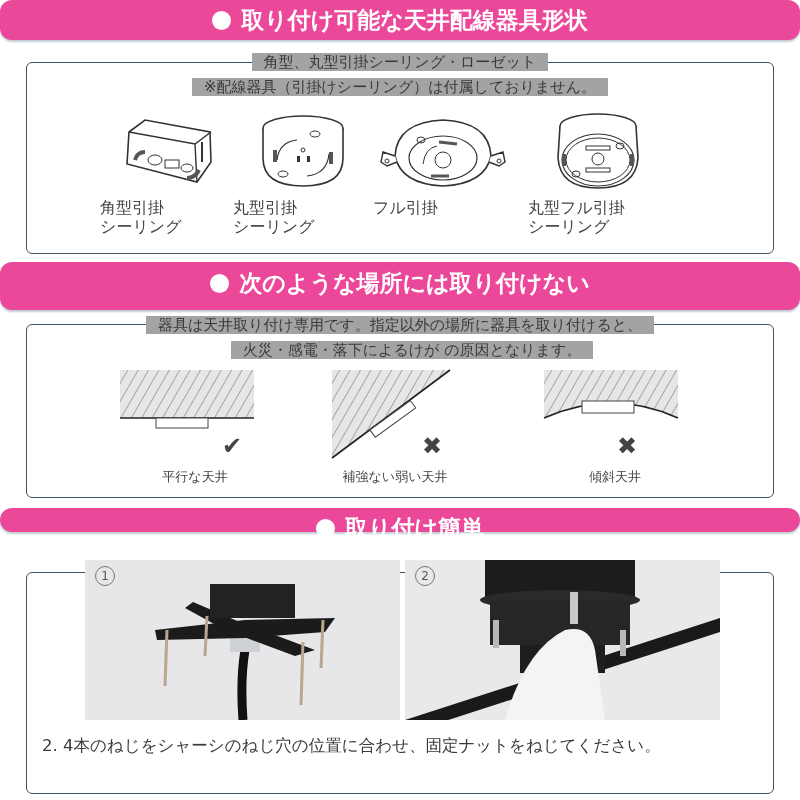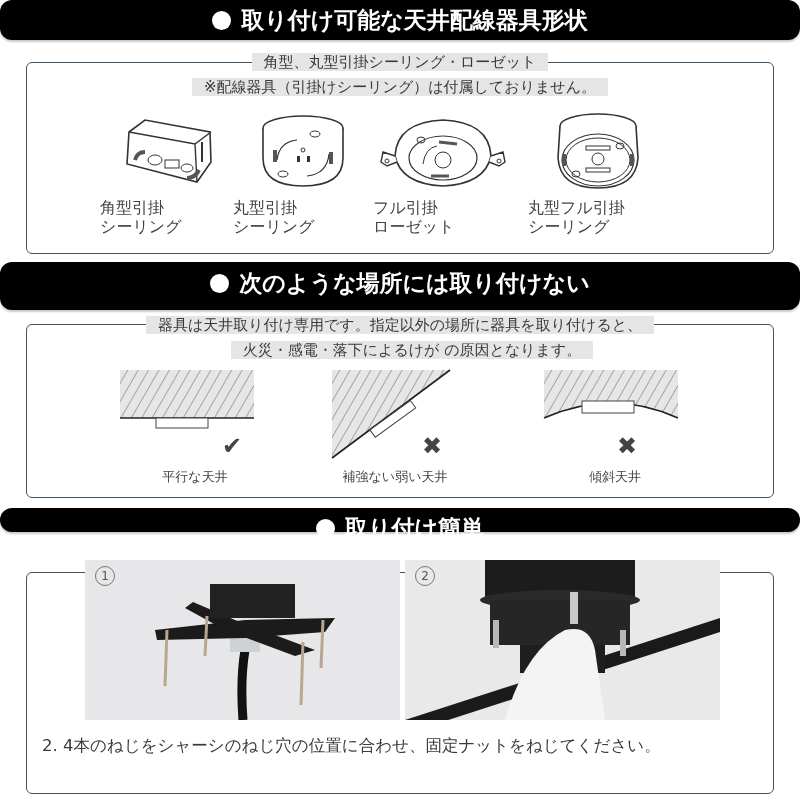--- a/index.html
+++ b/index.html
@@ -1,27 +1,27 @@
 <!DOCTYPE html>
 <html><head>
 <meta charset="utf-8">
 <style>
   html, body { margin:0; padding:0; background:#ffffff; }
   body { width:800px; height:800px; position:relative; overflow:hidden;
          font-family:"DejaVu Sans", sans-serif; color:#3a3a3a; }
-  .banner { position:absolute; left:0; width:800px; background:#000000;
+  .banner { position:absolute; left:0; width:800px; background:#ec4899;
             border-radius:12px; color:#ffffff; text-align:center;
             font-size:23px; font-weight:bold; box-shadow:0 2px 2px rgba(80,110,130,0.35); }
   .banner .dot { display:inline-block; width:19px; height:19px; border-radius:50%;
                  background:#ffffff; vertical-align:-2px; margin-right:10px; }
   .box { position:absolute; left:26px; width:746px; border:1.5px solid #3f5565;
          border-radius:6px; background:#fff; }
   .box-title { position:absolute; left:0; width:800px; text-align:center;
                font-size:15px; color:#3a3a3a; line-height:20px; }
-  .box-title span { background:#e5e5e5; padding:0 12px; }
+  .box-title span { background:#a3a3a3; padding:0 12px; }
   .fixture { position:absolute; width:140px; text-align:left; font-size:16px; line-height:19px; color:#444; }
   .fixture svg { display:block; margin:0 auto 6px auto; }
   .ceil { position:absolute; text-align:center; font-size:13px; color:#444; }
   .photo { position:absolute; top:560px; width:315px; height:160px; background:#e9e9ea; overflow:hidden; }
   .photo .num { position:absolute; left:10px; top:6px; width:18px; height:18px; border:1px solid #777;
                 border-radius:50%; font-size:12px; line-height:18px; text-align:center; color:#555; background:transparent; }
   .steps { position:absolute; left:42px; top:734px; font-size:16.5px; line-height:24px; color:#3a3a3a; }
 </style>
 </head>
 <body>
@@ -74,21 +74,20 @@
     <circle cx="14" cy="49" r="2" fill="none" stroke="#333"></circle>
       <circle cx="126" cy="49" r="2" fill="none" stroke="#333"></circle>
     <ellipse cx="70" cy="46" rx="34" ry="22" fill="none" stroke="#333" stroke-width="1.2"></ellipse>
     <circle cx="70" cy="48" r="8" fill="none" stroke="#333"></circle>
     <path d="M50 52 Q52 36 64 34" stroke="#333" fill="none"></path>
     <path d="M66 30 L84 32" stroke="#555" stroke-width="3"></path>
     <path d="M58 64 L76 64" stroke="#555" stroke-width="3"></path>
     <ellipse cx="48" cy="28" rx="4" ry="3" fill="none" stroke="#333"></ellipse>
   </svg>
   <div>フル引掛</div>
-  <div>ローゼット</div>
 </div>
 
 <div class="fixture" style="left:528px;top:108px;">
   <svg width="100" height="84" viewBox="0 0 100 84">
     <ellipse cx="50" cy="18" rx="38" ry="12" fill="#fff" stroke="#333" stroke-width="1.6"></ellipse>
     <path d="M12 18 L10 50 Q12 80 50 80 Q88 80 90 50 L88 18" fill="#fff" stroke="#333" stroke-width="1.6"></path>
     <ellipse cx="50" cy="52" rx="36" ry="26" fill="none" stroke="#333" stroke-width="1.2"></ellipse>
     <ellipse cx="50" cy="52" rx="32" ry="22" fill="none" stroke="#333" stroke-width="1"></ellipse>
     <path d="M16 58 L16 46" stroke="#555" stroke-width="4"></path>
       <path d="M84 46 L84 58" stroke="#555" stroke-width="4"></path>

